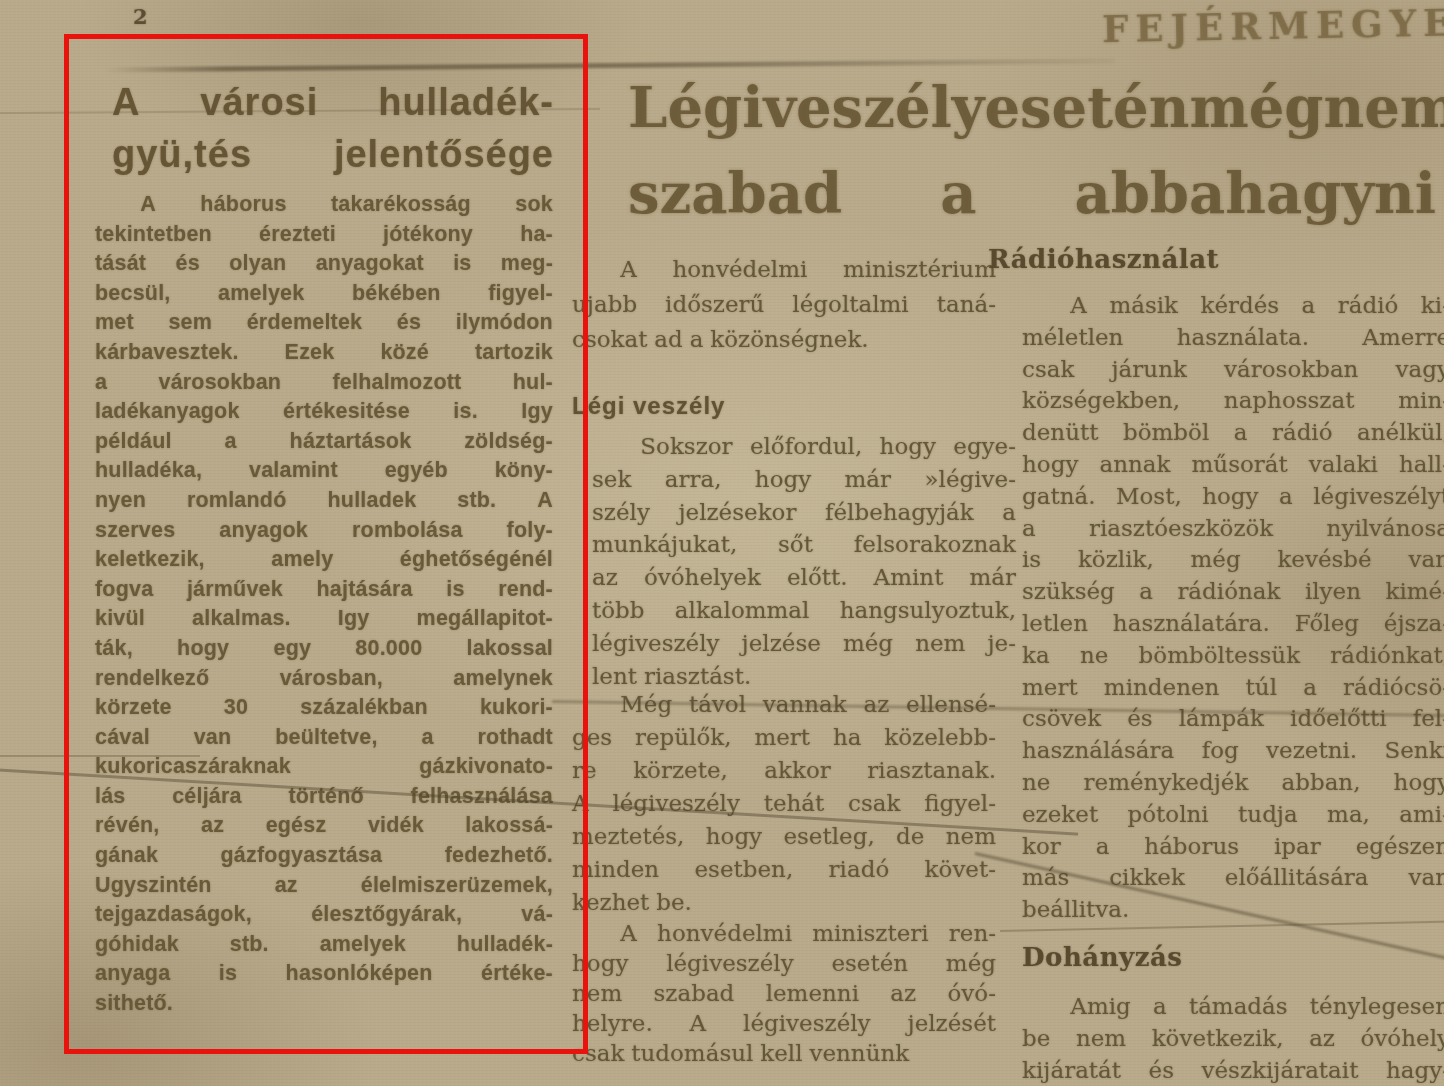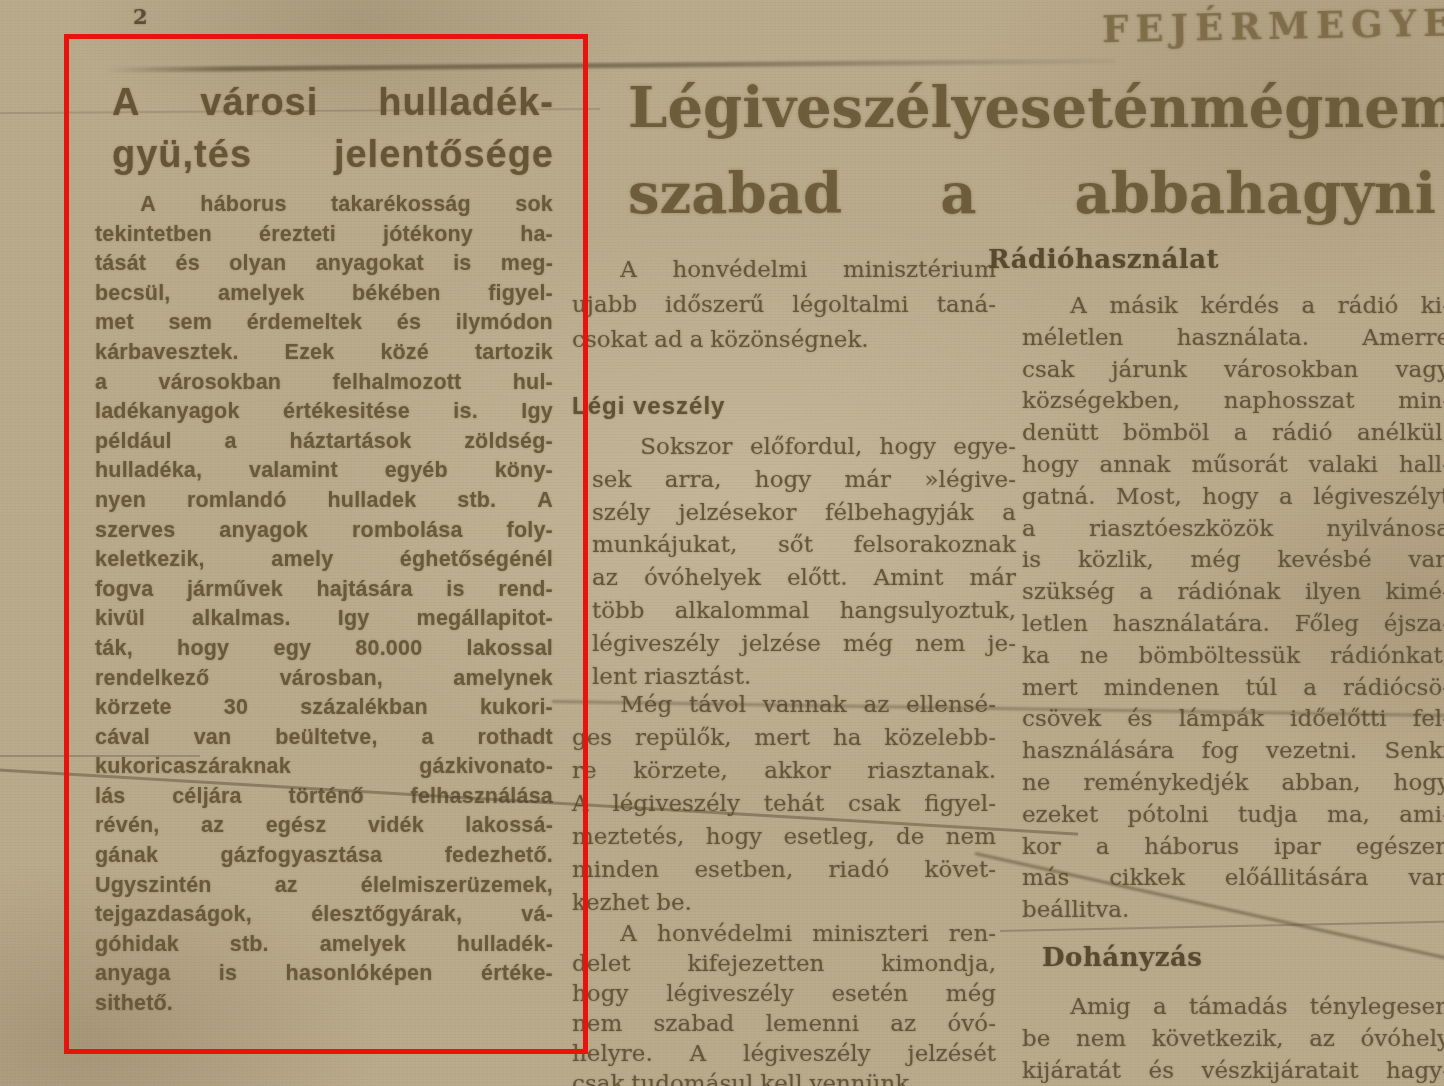--- a/index.html
+++ b/index.html
@@ -66,21 +66,21 @@
     text-shadow:0 0 2px rgba(96,82,52,0.5);}
 
   .r-heading1{position:absolute;left:988px;top:244px;
     font:bold 26px "DejaVu Serif",serif;letter-spacing:0.5px;
     color:rgba(86,72,44,0.95);text-shadow:0 0 2px rgba(86,72,44,0.55);}
   .r-para1{position:absolute;left:1022px;top:290px;width:428px;
     font:23px/31.8px "DejaVu Serif",serif;color:rgba(96,82,52,0.92);
     text-shadow:0 0 2px rgba(96,82,52,0.5);}
   .r-heading2{position:absolute;left:1022px;top:942px;
     font:bold 26px "DejaVu Serif",serif;letter-spacing:0.5px;
-    color:rgba(86,72,44,0.95);text-shadow:0 0 2px rgba(86,72,44,0.55);margin-left:20px;}
+    color:rgba(86,72,44,0.95);text-shadow:0 0 2px rgba(86,72,44,0.55);}
   .r-para2{position:absolute;left:1022px;top:990px;width:428px;
     font:23px/32px "DejaVu Serif",serif;color:rgba(96,82,52,0.92);
     text-shadow:0 0 2px rgba(96,82,52,0.5);}
 
   .scratch{position:absolute;pointer-events:none;}
   .s1{left:105px;top:63px;width:1010px;height:5px;transform:rotate(-0.5deg);filter:blur(1px);
     background:linear-gradient(90deg,rgba(70,58,35,0),rgba(70,58,35,0.55) 12%,rgba(70,58,35,0.5) 55%,rgba(70,58,35,0.05));}
   .s2{left:-10px;top:768px;width:1090px;height:3px;background:rgba(75,62,38,0.42);
     transform:rotate(3.4deg);transform-origin:left center;filter:blur(0.7px);}
   .s3{left:552px;top:700px;width:900px;height:3px;background:rgba(75,62,38,0.38);
@@ -417,25 +417,20 @@
       </div>
     </div>
   <div class="m-para3 inktext">
       <div class="tline indent">
         <span>A</span>
         <span>honvédelmi</span>
         <span>miniszteri</span>
         <span>ren-</span>
       </div>
       <div class="tline">
-        <span>delet</span>
-        <span>kifejezetten</span>
-        <span>kimondja,</span>
-      </div>
-      <div class="tline">
         <span>hogy</span>
         <span>légiveszély</span>
         <span>esetén</span>
         <span>még</span>
       </div>
       <div class="tline">
         <span>nem</span>
         <span>szabad</span>
         <span>lemenni</span>
         <span>az</span>

